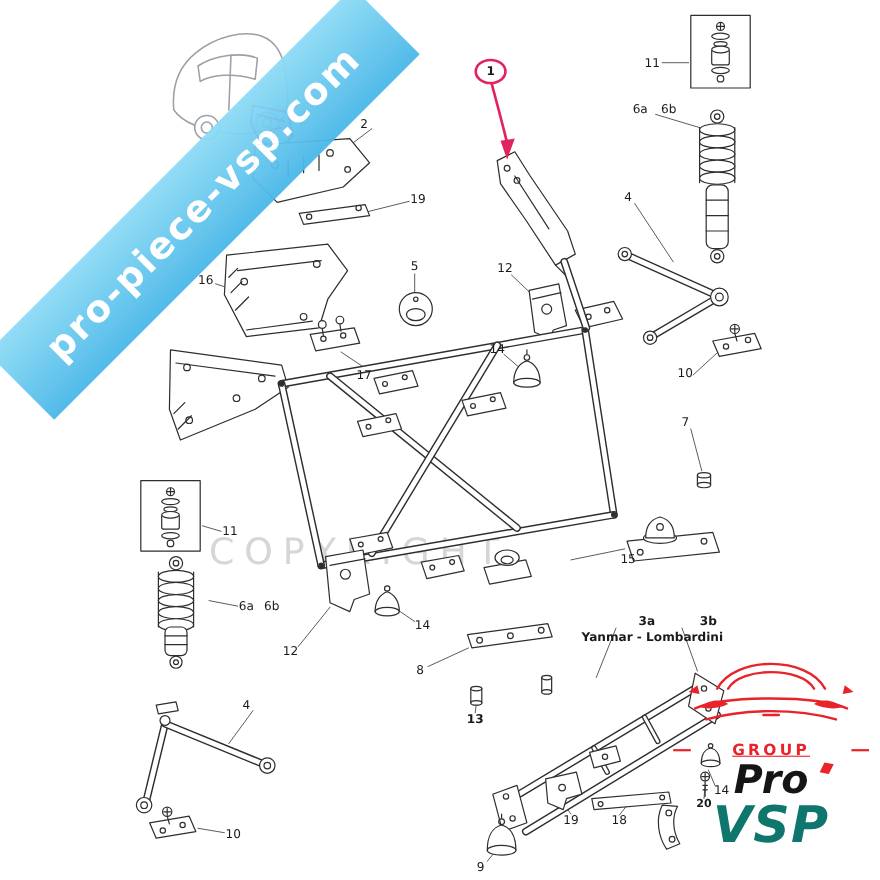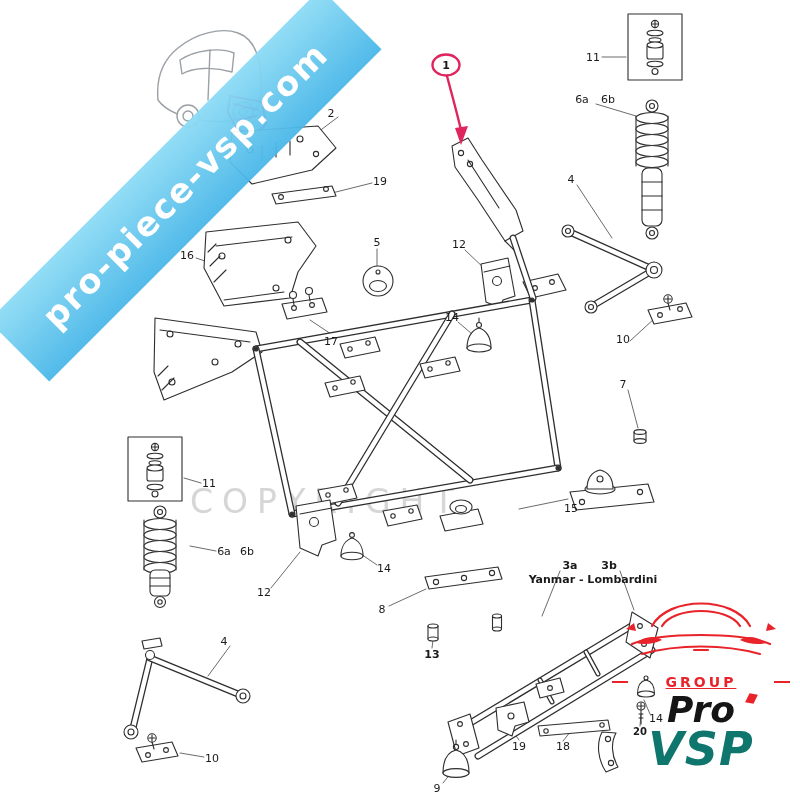--- a/index.html
+++ b/index.html
@@ -403,22 +403,22 @@
   <span class="plabel" style="left:382px;top:609px;">8</span>
   <span class="plabel" style="left:224px;top:641px;">4</span>
   <span class="plabel" style="left:212px;top:758px;">10</span>
   <span class="plabel" style="left:432px;top:654px;font-weight:bold;">13</span>
   <span class="plabel" style="left:519px;top:746px;">19</span>
   <span class="plabel" style="left:563px;top:746px;">18</span>
   <span class="plabel big" style="left:640px;top:731px;">20</span>
   <span class="plabel" style="left:656px;top:718px;">14</span>
   <span class="plabel" style="left:437px;top:788px;">9</span>
 
-  <span class="plabel bold" style="left:570px;top:565px;">3a</span>
-  <span class="plabel bold" style="left:609px;top:565px;">3b</span>
+  <span class="plabel bold" style="left:588px;top:565px;">3a</span>
+  <span class="plabel bold" style="left:644px;top:565px;">3b</span>
   <span class="plabel bold" style="left:593px;top:579px;">Yanmar - Lombardini</span>
 
   <div class="ribbon">
     <span>pro-piece-vsp.com</span>
   </div>
 
   <div class="logo">
     <svg width="178" height="92" viewBox="0 0 178 92">
       <g stroke="#e8232a" stroke-width="2.2" fill="none" stroke-linecap="round">
         <path d="M40,44 C56,14 122,14 138,44"></path>

